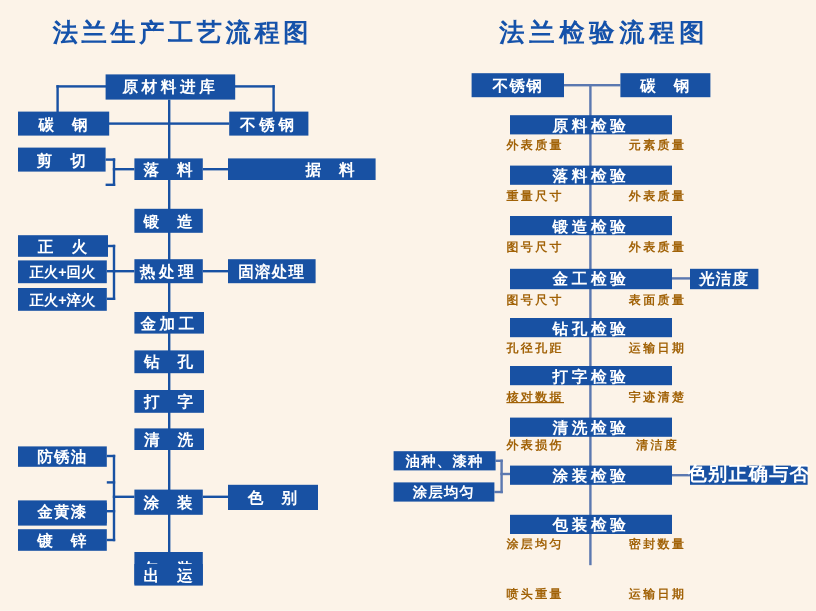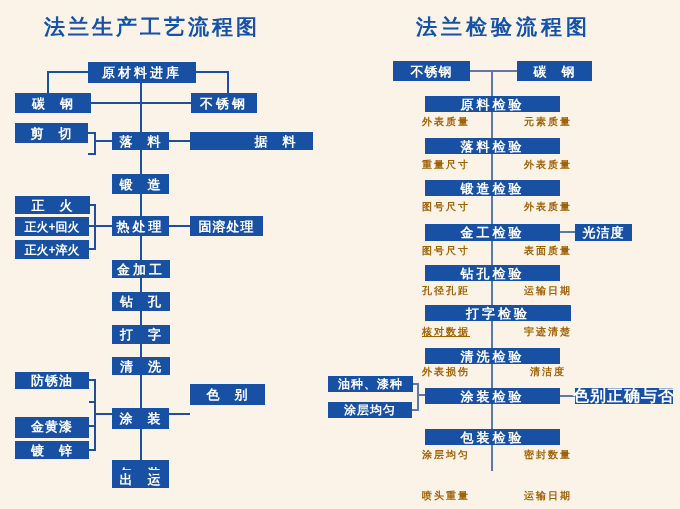--- a/index.html
+++ b/index.html
@@ -65,21 +65,21 @@
   <div class="box" style="left:190px;top:216px;width:73px;height:20px;">固溶处理</div>
   <div class="box sp" style="left:112px;top:260px;width:58px;height:18px;">金加工</div>
   <div class="box" style="left:112px;top:292px;width:58px;height:19px;">钻　孔</div>
   <div class="box" style="left:112px;top:325px;width:58px;height:19px;">打　字</div>
   <div class="box" style="left:112px;top:357px;width:58px;height:18px;">清　洗</div>
   <div class="box" style="left:15px;top:372px;width:74px;height:17px;">防锈油</div>
   <div class="box" style="left:15px;top:393px;width:74px;height:19px;margin-top:26px;">清　漆</div>
   <div class="box" style="left:15px;top:417px;width:74px;height:19px;">金黄漆</div>
   <div class="box" style="left:15px;top:441px;width:74px;height:18px;">镀　锌</div>
   <div class="box" style="left:112px;top:408px;width:57px;height:21px;">涂　装</div>
-  <div class="box" style="left:190px;top:384px;width:75px;height:21px;">色　别</div>
+  <div class="box" style="left:190px;top:404px;width:75px;height:21px;">色　别</div>
   <div class="box" style="left:112px;top:460px;width:57px;height:27px;">包　装</div>
   <div class="box" style="left:112px;top:470px;width:57px;height:18px;">出　运</div>
 
   <div class="title" style="left:416px;top:13px;letter-spacing:4px;">法兰检验流程图</div>
 
   <div class="lnr" style="left:491px;top:71px;width:2px;height:400px;"></div>
   <div class="lnr" style="left:470px;top:70px;width:47px;height:2px;"></div>
   <div class="lnr" style="left:560px;top:231px;width:15px;height:2px;"></div>
   <div class="lnr" style="left:560px;top:395px;width:15px;height:2px;"></div>
   <div class="lnr" style="left:413px;top:383px;width:6px;height:2px;"></div>
@@ -104,21 +104,21 @@
 
   <div class="box sp" style="left:425px;top:224px;width:135px;height:17px;">金工检验</div>
   <div class="box" style="left:575px;top:224px;width:57px;height:17px;">光洁度</div>
   <div class="sub" style="left:406px;top:243px;width:80px;height:16px;">图号尺寸</div>
   <div class="sub" style="left:508px;top:243px;width:80px;height:16px;">表面质量</div>
 
   <div class="box sp" style="left:425px;top:265px;width:135px;height:16px;">钻孔检验</div>
   <div class="sub" style="left:406px;top:283px;width:80px;height:16px;">孔径孔距</div>
   <div class="sub" style="left:508px;top:283px;width:80px;height:16px;">运输日期</div>
 
-  <div class="box sp" style="left:425px;top:305px;width:146px;height:16px;">打字检验</div>
+  <div class="box sp" style="left:425px;top:305px;width:135px;height:16px;">打字检验</div>
   <div class="sub" style="left:406px;top:324px;width:80px;height:16px;text-decoration:underline;">核对数据</div>
   <div class="sub" style="left:508px;top:324px;width:80px;height:16px;">宇迹清楚</div>
 
   <div class="box sp" style="left:425px;top:348px;width:135px;height:16px;">清洗检验</div>
   <div class="sub" style="left:406px;top:364px;width:80px;height:16px;">外表损伤</div>
   <div class="sub" style="left:508px;top:364px;width:80px;height:16px;">清洁度</div>
 
   <div class="box" style="left:328px;top:376px;width:85px;height:16px;font-size:12px;">油种、漆种</div>
   <div class="box" style="left:328px;top:402px;width:84px;height:16px;font-size:12px;">涂层均匀</div>
   <div class="box sp" style="left:425px;top:388px;width:135px;height:16px;">涂装检验</div>

